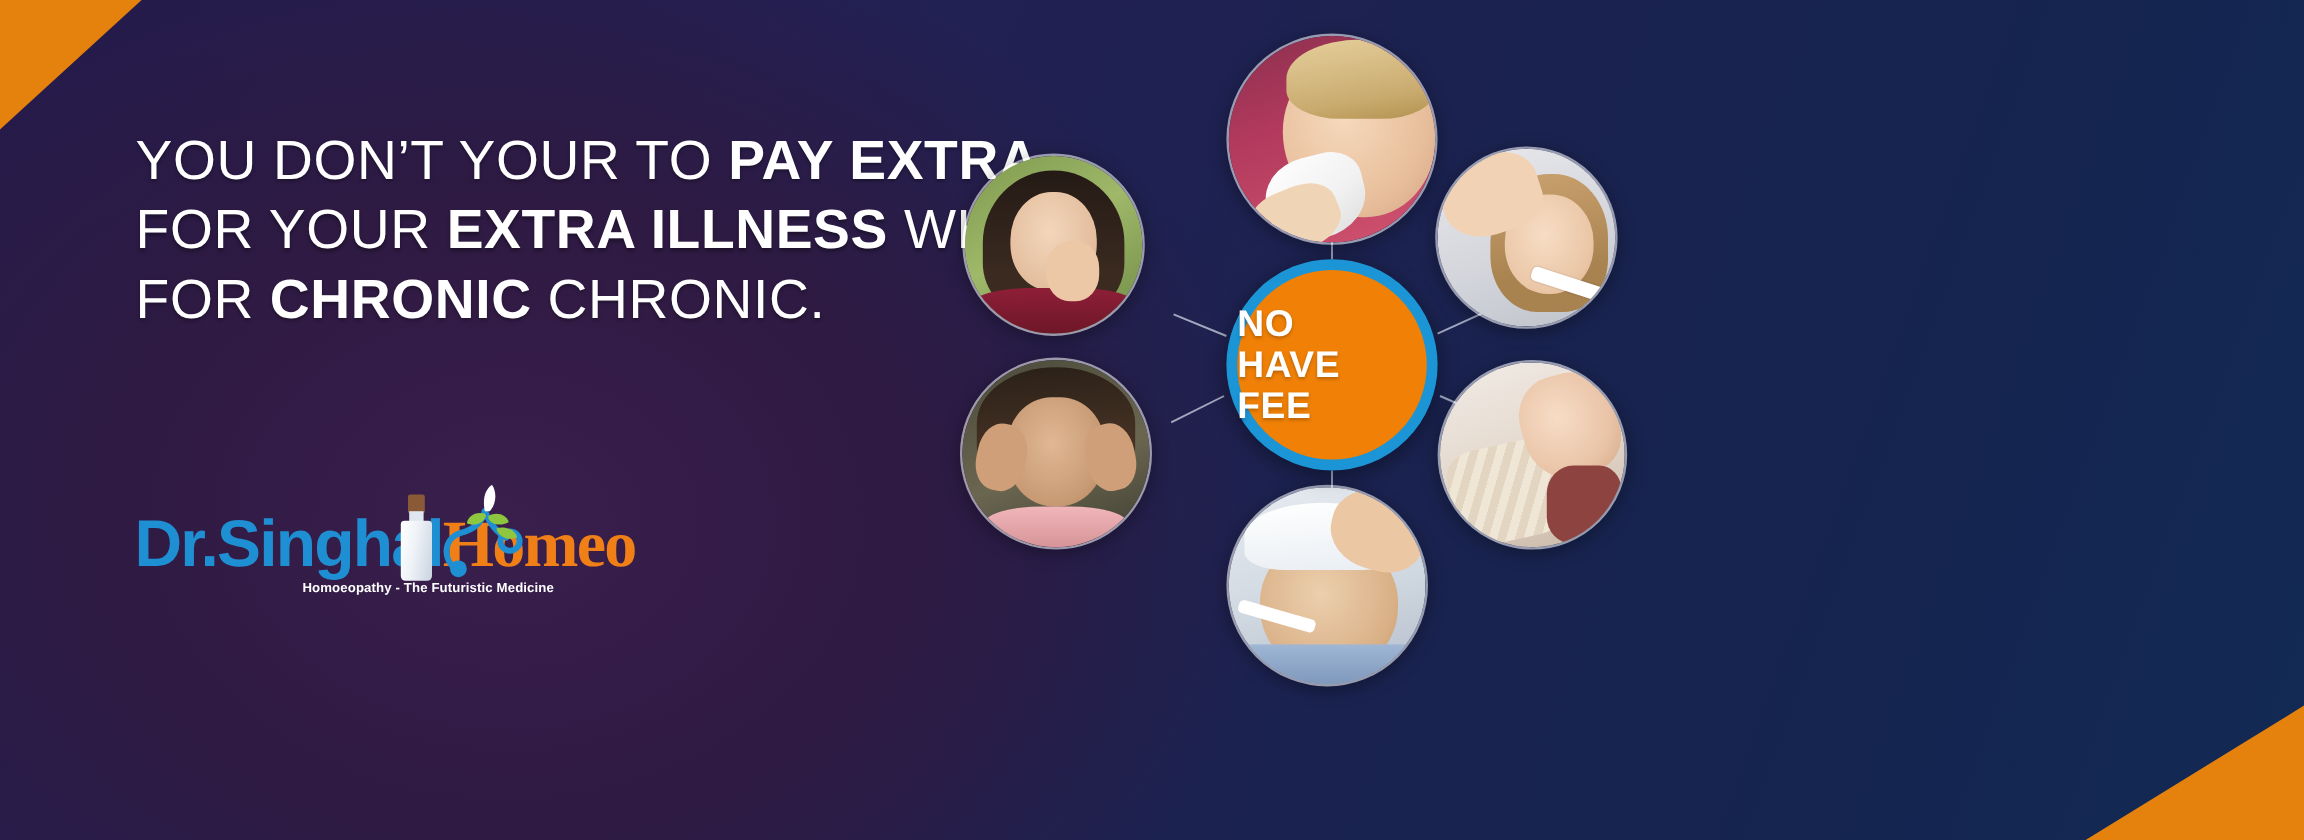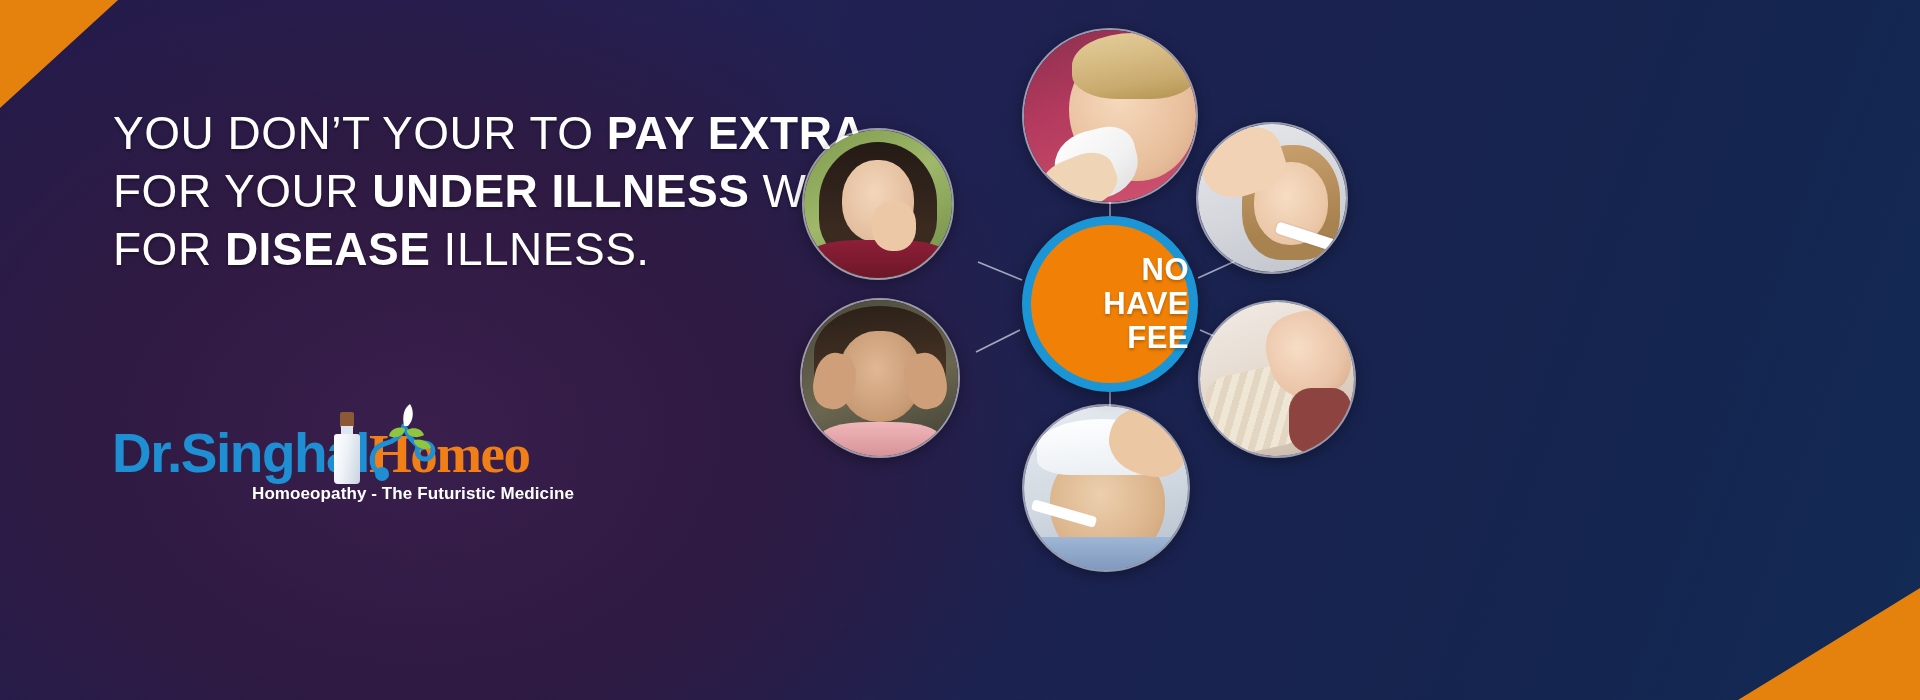--- a/index.html
+++ b/index.html
@@ -57,21 +57,21 @@
     font-size:55px; font-weight:700;
     letter-spacing:-1.5px;
     line-height:1;
     white-space:nowrap;
   }
   #logo-wordmark .blue { color:#1f8fd4; }
   #logo-wordmark .orange { color:#ef7f16;font-family:Liberation Serif, serif; }
   #logo-tagline {
     position:absolute; left:140px; top:80px;
     color:#ffffff;
-    font-size:17px;
+    font-size:11px;
     font-weight:700;
     letter-spacing:0.1px;
     white-space:nowrap;
   }
   
   .bottle { position:absolute; left:222px; top:8px; width:26px; height:72px; }
   .bottle-cap {
     position:absolute; left:6px; top:0; width:14px; height:16px;
     background:#8a5a36; border-radius:2px;
   }
@@ -102,21 +102,21 @@
 
   
   #badge {
     position:absolute;
     left:152px; top:216px;
     width:176px; height:176px;
     border-radius:50%;
     background:#f08006;
     border:9px solid #1b95d5;
     display:flex; flex-direction:column;
-    align-items:flex-end; justify-content:center;
+    align-items:flex-start; justify-content:center;
     box-shadow:0 4px 18px rgba(0,0,0,.4);
     z-index:5;
   }
   #badge span {
     color:#ffffff;
     font-weight:700;
     font-size:31px;
     line-height:34px;
     letter-spacing:0.5px;
     text-shadow:0 2px 3px rgba(0,0,0,.25);
@@ -132,24 +132,24 @@
 <div id="banner">
 
   <div class="corner-tri corner-tl"></div>
   <div class="corner-tri corner-br"></div>
 
   <div id="copy">
     <div class="hl">
       <span class="lt">YOU DON’T YOUR TO </span><span class="bd">PAY EXTRA</span>
     </div>
     <div class="hl">
-      <span class="lt">FOR YOUR </span><span class="bd">UNDER ILLNESS</span><span class="lt"> WHEN</span>
+      <span class="lt">FOR YOUR </span><span class="bd">EXTRA ILLNESS</span><span class="lt"> WHEN</span>
     </div>
     <div class="hl">
-      <span class="lt">FOR </span><span class="bd">DISEASE</span><span class="lt"> ILLNESS.</span>
+      <span class="lt">FOR </span><span class="bd">CHRONIC</span><span class="lt"> CHRONIC.</span>
     </div>
   </div>
 
   <div id="logo-block">
 
     <div id="logo-wordmark">
       <span class="blue">Dr.Singhal</span><span class="orange">Homeo</span>
     </div>
 
     <div class="bottle">

